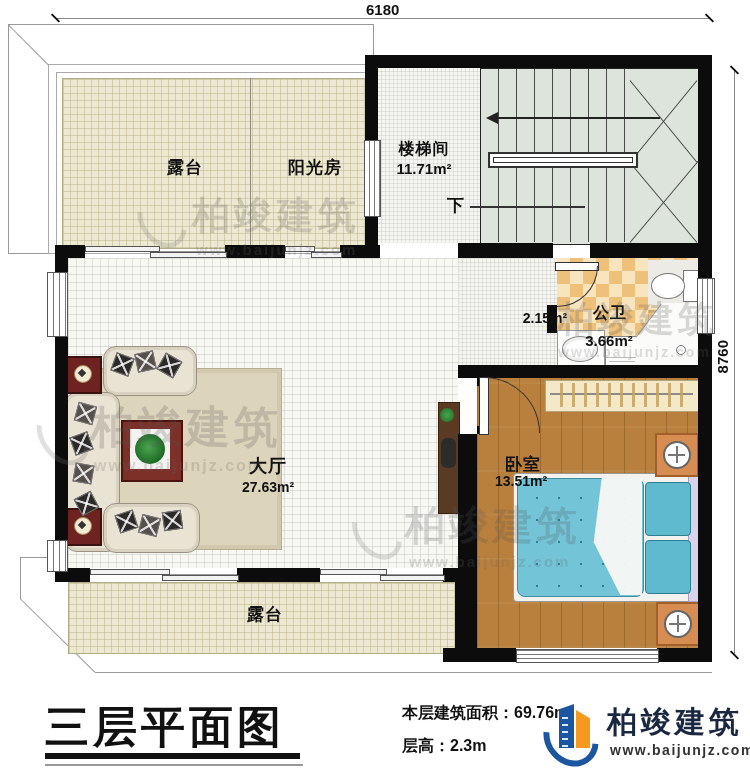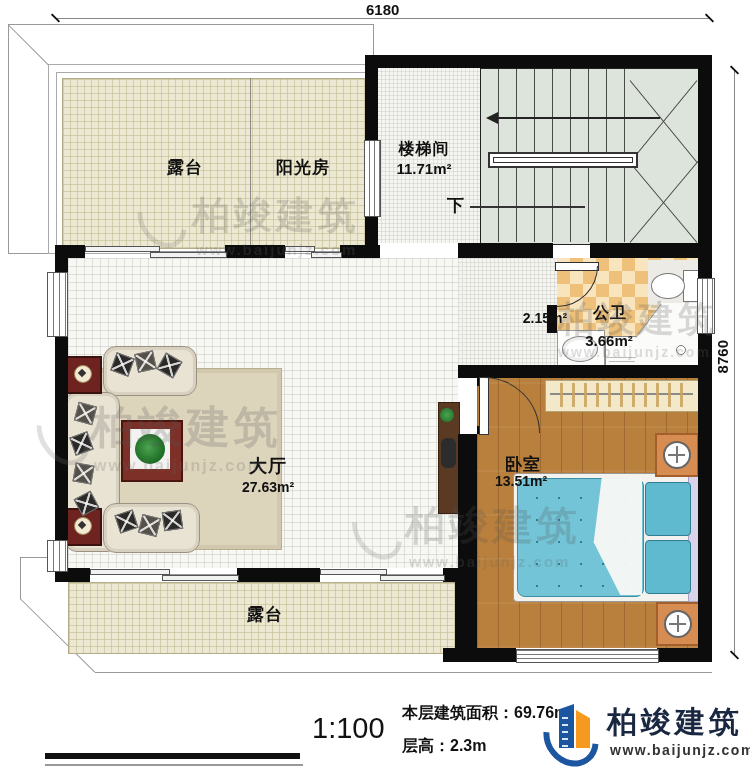--- a/index.html
+++ b/index.html
@@ -175,21 +175,21 @@
   <div class="panel" style="left:285px;top:246px;width:28px;"></div>
   <div class="panel" style="left:311px;top:252px;width:29px;"></div>
   <div class="line" style="left:90px;top:574px;width:147px;height:1px;background:#999;z-index:45;"></div>
   <div class="panel" style="left:90px;top:569px;width:78px;"></div>
   <div class="panel" style="left:162px;top:575px;width:75px;"></div>
   <div class="line" style="left:320px;top:574px;width:123px;height:1px;background:#999;z-index:45;"></div>
   <div class="panel" style="left:320px;top:569px;width:65px;"></div>
   <div class="panel" style="left:380px;top:575px;width:63px;"></div>
 
   <div class="lbl rm" style="left:185px;top:167px;">露台</div>
-  <div class="lbl rm" style="left:303px;top:167px;">阳光房</div>
+  <div class="lbl rm" style="left:296px;top:167px;padding-left:38px;">阳光房</div>
   <div class="lbl rm" style="left:424px;top:149px;font-size:16px;">楼梯间</div>
   <div class="lbl ar" style="left:424px;top:168px;">11.71m²</div>
   <div class="lbl rm" style="left:456px;top:205px;">下</div>
   <div class="lbl ar" style="left:497px;top:318px;font-size:14px;margin-left:48px;">2.15m²</div>
   <div class="lbl rm" style="left:610px;top:313px;font-size:16px;">公卫</div>
   <div class="lbl ar" style="left:609px;top:340px;">3.66m²</div>
   <div class="lbl rm" style="left:268px;top:466px;font-size:18px;">大厅</div>
   <div class="lbl ar" style="left:268px;top:487px;font-size:14px;">27.63m²</div>
   <div class="lbl rm" style="left:523px;top:464px;">卧室</div>
   <div class="lbl ar" style="left:521px;top:481px;font-size:14px;">13.51m²</div>
@@ -217,23 +217,23 @@
 
   <div class="dimtxt" style="left:366px;top:1px;">6180</div>
   <div class="dimline" style="left:55px;top:18px;width:655px;height:1px;"></div>
   <div class="tick" style="left:50px;top:17px;transform:rotate(45deg);"></div>
   <div class="tick" style="left:704px;top:17px;transform:rotate(45deg);"></div>
   <div class="dimline" style="left:734px;top:70px;width:1px;height:585px;"></div>
   <div class="tick" style="left:729px;top:69px;transform:rotate(45deg);"></div>
   <div class="tick" style="left:729px;top:654px;transform:rotate(45deg);"></div>
   <div class="dimtxt" style="left:714px;top:340px;writing-mode:vertical-rl;transform:rotate(180deg);">8760</div>
 
+  <div class="ft" style="left:45px;top:698px;font-size:44px;font-weight:bold;letter-spacing:4px;">三层平面图</div>
   <div class="ft" style="left:45px;top:753px;width:255px;height:6px;background:#111;"></div>
   <div class="ft" style="left:45px;top:764px;width:258px;height:2px;background:#999;"></div>
-  <div class="ft" style="left:312px;top:712px;font-size:29px;">1:100</div>
   <div class="ft" style="left:402px;top:703px;font-size:16px;font-weight:bold;">
     <span>本层建筑面积：</span><span>69.76m²</span>
   </div>
   <div class="ft" style="left:402px;top:736px;font-size:16px;font-weight:bold;">
     <span>层高：</span><span>2.3m</span>
   </div>
 
   <div class="ft" style="left:545px;top:700px;width:52px;height:62px;">
     <div class="abs" style="left:0;top:8px;width:40px;height:48px;border:6px solid transparent;border-left-color:#1c56a0;border-bottom-color:#1c56a0;border-radius:50%;transform:rotate(-38deg);"></div>
     <div class="abs" style="left:14px;top:4px;width:15px;height:44px;background:#1c56a0;clip-path:polygon(0 12%,100% 0,100% 100%,0 100%);background-image:repeating-linear-gradient(0deg,rgba(255,255,255,.85) 0 2px,transparent 2px 7px);background-size:6px 80%;background-repeat:no-repeat;background-position:3px 8px;"></div>

